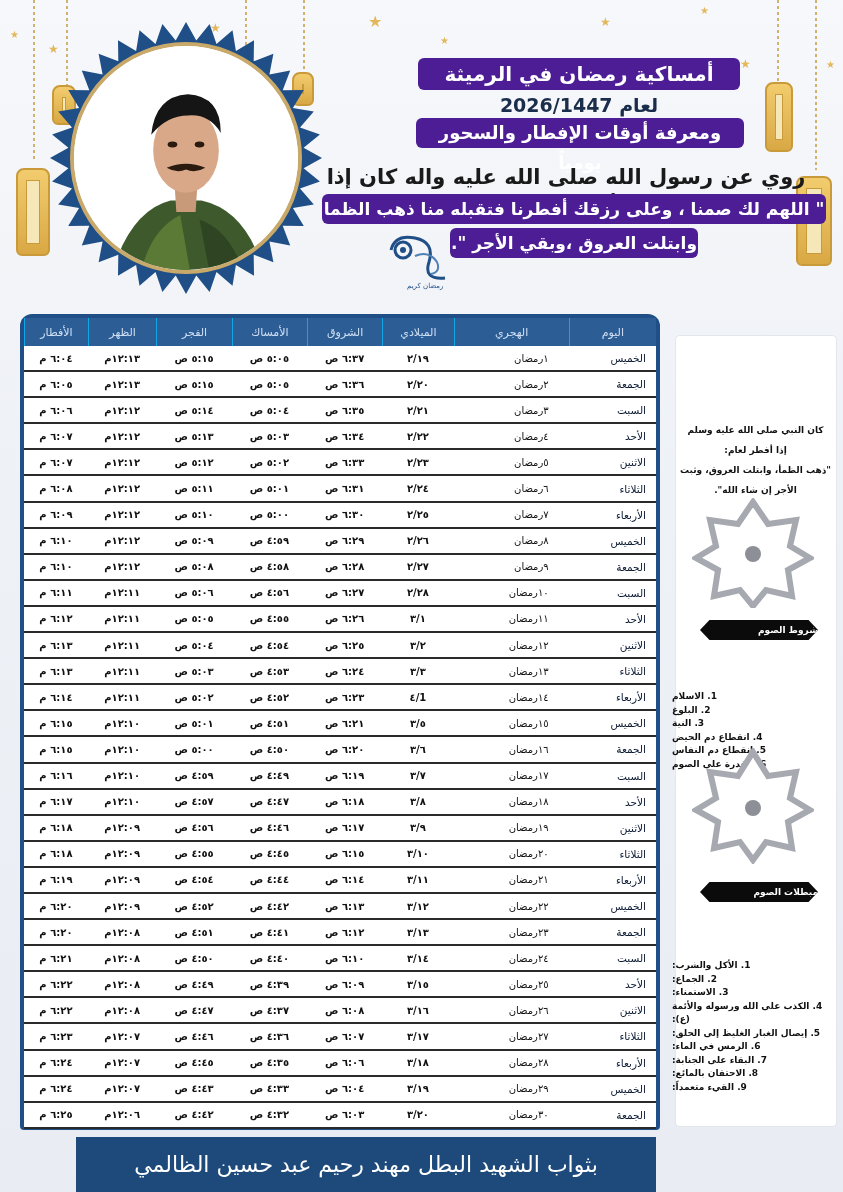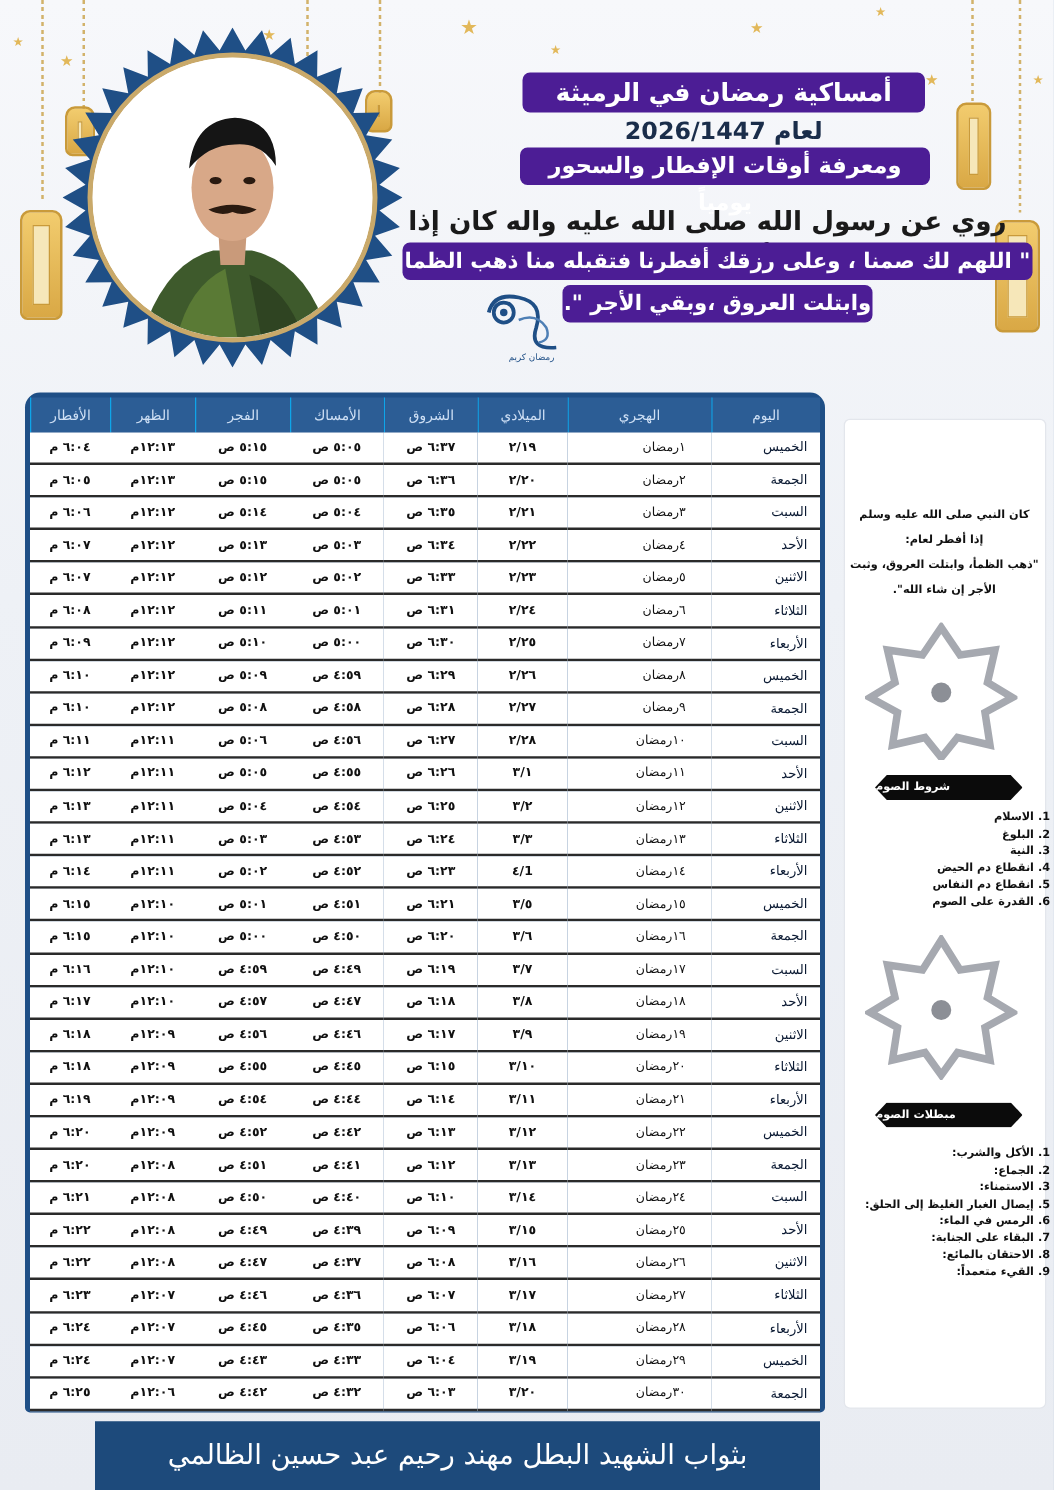--- a/index.html
+++ b/index.html
@@ -26,22 +26,22 @@
 
   .table-panel { position: absolute; left: 20px; top: 314px; width: 640px; height: 816px; background: #1f4f86; border-radius: 12px 12px 4px 4px; padding: 4px 4px 4px 4px; }
   table { width: 100%; border-collapse: separate; border-spacing: 0; direction: rtl; }
   thead th { color: #cfe0f5; font-weight: normal; font-size: 11px; height: 28px; border-left: 1px solid #0ea5e9; background: #2c5d95; }
   tbody td { background: #fff; font-size: 10px; font-weight: bold; color: #111; height: 26.1px; text-align: center; border-bottom: 2px solid #2a2a2a; }
   tbody td.day { text-align: right; padding-right: 10px; font-weight: normal; color: #0b1a33; font-size: 10.5px; }
   tbody td.hijri { text-align: right; padding-right: 20px; font-weight: normal; margin-top: 36px; }
 
   .side-panel { position: absolute; left: 676px; top: 336px; width: 160px; height: 790px; background: #fff; border-radius: 4px; box-shadow: 0 0 0 1px #e3e6ec; }
   .side-text { position: absolute; left: 0; width: 167px; text-align: center; direction: rtl; color: #111; font-size: 9px; line-height: 1.55; font-weight: bold; }
-  .side-badge { position: absolute; left: 700px; width: 118px; height: 20px; background: #0b0b0b; color: #fff; font-size: 9px; text-align: left; line-height: 20px; direction: rtl; clip-path: polygon(8% 0, 92% 0, 100% 50%, 92% 100%, 8% 100%, 0 50%); font-weight: bold; }
-  .side-list { position: absolute; left: 672px; width: 168px; text-align: right; direction: rtl; font-size: 9px; line-height: 1.5; color: #111; font-weight: bold; list-style: none; }
+  .side-badge { position: absolute; left: 700px; width: 118px; height: 20px; background: #0b0b0b; color: #fff; font-size: 9px; text-align: right; line-height: 20px; direction: rtl; clip-path: polygon(8% 0, 92% 0, 100% 50%, 92% 100%, 8% 100%, 0 50%); font-weight: bold; }
+  .side-list { position: absolute; left: 672px; width: 168px; text-align: left; direction: rtl; font-size: 9px; line-height: 1.5; color: #111; font-weight: bold; list-style: none; margin-top: 42px; }
   .ornament { position: absolute; }
 
   .footer-bar { position: absolute; left: 76px; top: 1137px; width: 580px; height: 57px; background: #1d4a7b; color: #fff; font-size: 22px; text-align: center; line-height: 55px; direction: rtl; }
 </style>
 </head>
 <body>
 
 <div class="deco-string" style="left:33px;height:160px;"></div>
 <div class="deco-string" style="left:66px;height:90px;"></div>
 <div class="deco-string" style="left:245px;height:50px;"></div>
@@ -415,21 +415,21 @@
           <td>٤:٤٢ ص</td>
           <td>١٢:٠٦م</td>
           <td>٦:٢٥ م</td>
         </tr>
       </tbody>
   </table>
 </div>
 
 <div class="side-panel"></div>
 <div class="side-text" id="side-hadith" style="left:672px;top:402px;">
-    <div style="line-height: 20px;">كان النبي صلى الله عليه وسلم</div>
+    <div style="line-height: 20px; margin-top: 18px;">كان النبي صلى الله عليه وسلم</div>
     <div style="line-height: 20px;">إذا أفطر لعام:</div>
     <div style="line-height: 20px;">"ذهب الظمأ، وابتلت العروق، وثبت</div>
     <div style="line-height: 20px;">الأجر إن شاء الله".</div>
   </div>
 
 <svg class="ornament" style="left:692px;top:498px;" width="122" height="110" viewBox="0 0 122 110">
   <polygon points="61,4 76,26 104,22 98,48 118,60 96,72 100,98 74,92 61,108 48,92 22,98 26,72 4,60 24,48 18,22 46,26" fill="#fff" stroke="#a6a9b0" stroke-width="6"></polygon>
   <circle cx="61" cy="56" r="8" fill="#8c8f96"></circle>
 </svg>
 
@@ -446,20 +446,21 @@
 <svg class="ornament" style="left:692px;top:748px;" width="122" height="116" viewBox="0 0 122 116">
   <polygon points="61,4 76,28 104,24 98,50 118,62 96,74 100,100 74,94 61,112 48,94 22,100 26,74 4,62 24,50 18,24 46,28" fill="#fff" stroke="#a6a9b0" stroke-width="6"></polygon>
   <circle cx="61" cy="60" r="8" fill="#8c8f96"></circle>
 </svg>
 
 <div class="side-badge" style="top:882px;">مبطلات الصوم (المفطرات)</div>
 <ul class="side-list" id="invalidators-list" style="top:917px;">
     <li>1. الأكل والشرب:</li>
     <li>2. الجماع:</li>
     <li>3. الاستمناء:</li>
+    <li>4. الكذب على الله ورسوله والأئمة (ع):</li>
     <li>5. إيصال الغبار الغليظ إلى الحلق:</li>
     <li>6. الرمس في الماء:</li>
     <li>7. البقاء على الجنابة:</li>
     <li>8. الاحتقان بالمائع:</li>
     <li>9. القيء متعمداً:</li>
   </ul>
 
 <div class="footer-bar">بثواب الشهيد البطل مهند رحيم عبد حسين الظالمي</div>
 
 </body></html>

